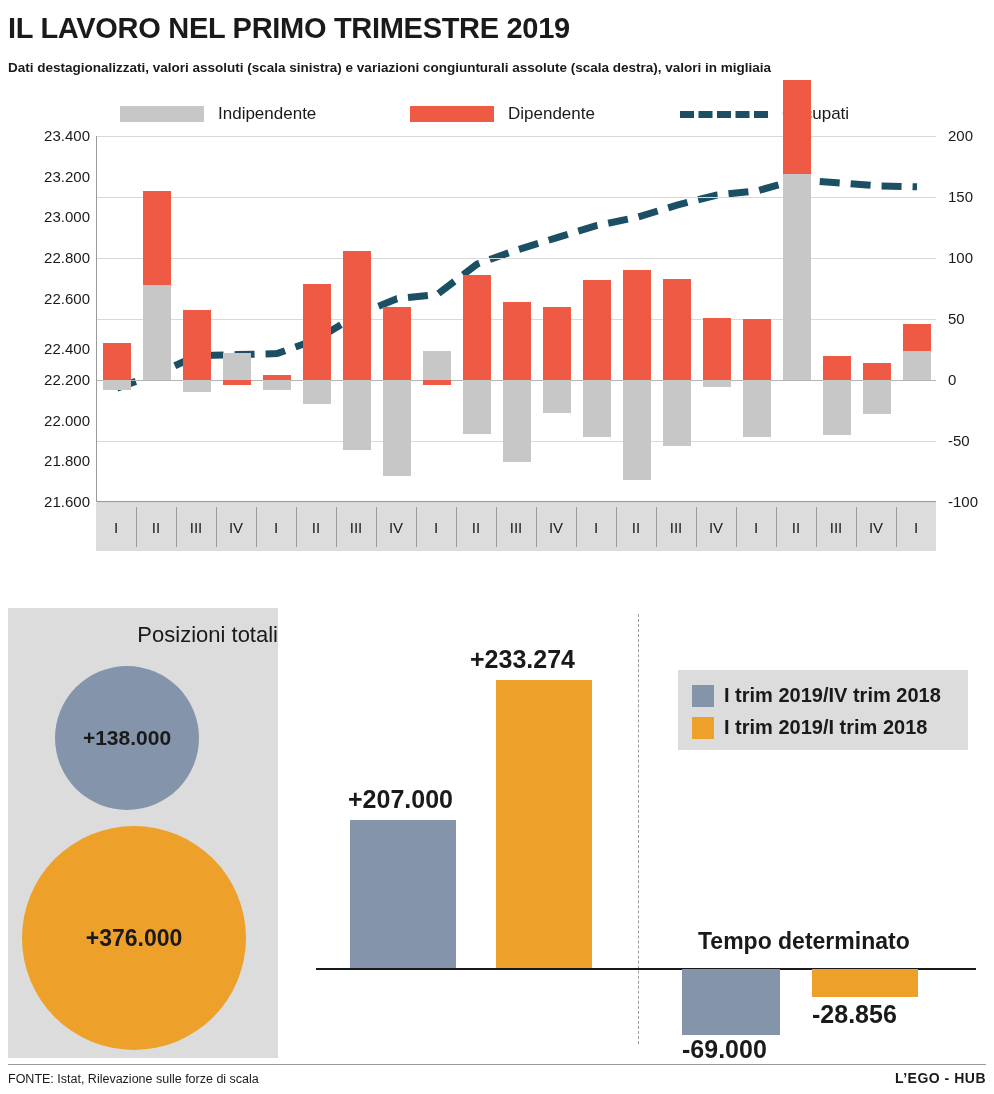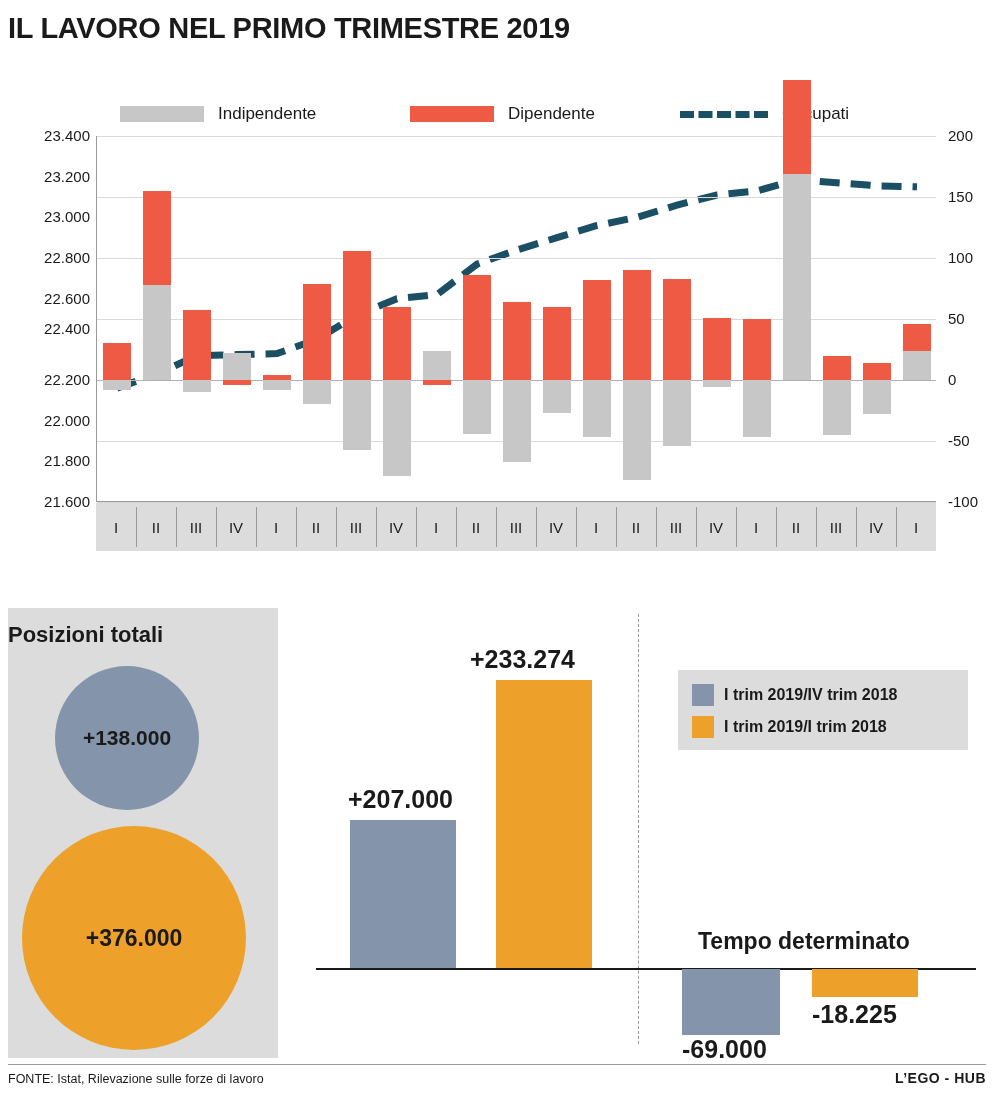--- a/index.html
+++ b/index.html
@@ -61,22 +61,22 @@
   }
   .yearlab{position:absolute;top:0;height:100%;display:flex;align-items:center;justify-content:center;font-size:16px;}
   .yearsep{position:absolute;top:0;height:100%;border-left:1px solid #9a9a9a;}
 
   
   .panel-left{
     position:absolute;left:8px;top:608px;width:270px;height:450px;
     background:#dcdcdc;
   }
   .panel-left .ptitle{
-    position:absolute;top:14px;left:0;width:100%;text-align:left;
-    font-size:22px;font-weight:bold;
+    position:absolute;top:14px;left:0;width:100%;text-align:right;
+    font-size:22px;font-weight:normal;
   }
   .circle{position:absolute;border-radius:50%;display:flex;align-items:center;justify-content:center;
           font-weight:bold;color:#1a1a1a;}
   .circle-blue{background:#8495ab;}
   .circle-orange{background:#eda12a;}
 
   
   .panel-right{position:absolute;left:300px;top:608px;width:686px;height:450px;}
   .baseline{position:absolute;left:16px;top:360px;width:660px;border-top:2px solid #1a1a1a;}
   .vdivider{position:absolute;left:338px;top:6px;height:430px;border-left:1px dashed #9a9a9a;}
@@ -84,33 +84,34 @@
   .bbar.blue{background:#8495ab;}
   .bbar.orange{background:#eda12a;}
   .bval{position:absolute;font-size:25px;font-weight:bold;white-space:nowrap;}
   .bcat{position:absolute;font-size:23px;font-weight:bold;white-space:nowrap;}
 
   .legend-box{
     position:absolute;left:378px;top:62px;width:290px;height:80px;background:#dcdcdc;
   }
   .legend-box .row{position:absolute;display:flex;align-items:center;}
   .lb-sw{width:22px;height:22px;margin-right:10px;}
-  .lb-txt{font-size:16px;font-weight:bold;}
+  .lb-txt{font-size:20px;font-weight:bold;}
 
   
   .footrule{position:absolute;left:8px;top:1064px;width:978px;border-top:1px solid #9a9a9a;}
   .source{position:absolute;left:8px;top:1072px;font-size:12.5px;}
   .brand{position:absolute;right:8px;top:1070px;font-size:14px;font-weight:bold;letter-spacing:0.5px;}
 </style>
 </head>
 <body>
 
 <div class="wrap">
 
   <div class="title">IL LAVORO NEL PRIMO TRIMESTRE 2019</div>
+  <div class="subtitle">Dati destagionalizzati, valori assoluti (scala sinistra) e variazioni congiunturali assolute (scala destra), valori in migliaia</div>
 
   <div class="legend-top">
     <div class="lg-item" style="left:0px;top:0px;">
       <span class="lg-swatch" style="background:#c7c7c7;"></span>
       <span class="lg-label">Indipendente</span>
     </div>
     <div class="lg-item" style="left:290px;top:0px;">
       <span class="lg-swatch" style="background:#ef5a45;"></span>
       <span class="lg-label">Dipendente</span>
     </div>
@@ -216,21 +217,21 @@
         <div class="bar-red" style="top: 187.88px; height: 26.84px;"></div>
       </div>
     </div>
 
   <div id="ylabels-left">
       <div class="ylab-left" style="left: 4px; top: 127px; right: auto;">23.400</div>
       <div class="ylab-left" style="left: 4px; top: 167.667px; right: auto;">23.200</div>
       <div class="ylab-left" style="left: 4px; top: 208.333px; right: auto;">23.000</div>
       <div class="ylab-left" style="left: 4px; top: 249px; right: auto;">22.800</div>
       <div class="ylab-left" style="left: 4px; top: 289.667px; right: auto;">22.600</div>
-      <div class="ylab-left" style="left: 4px; top: 320px; right: auto;">22.400</div>
+      <div class="ylab-left" style="left: 4px; top: 340px; right: auto;">22.400</div>
       <div class="ylab-left" style="left: 4px; top: 371px; right: auto;">22.200</div>
       <div class="ylab-left" style="left: 4px; top: 411.667px; right: auto;">22.000</div>
       <div class="ylab-left" style="left: 4px; top: 452.333px; right: auto;">21.800</div>
       <div class="ylab-left" style="left: 4px; top: 493px; right: auto;">21.600</div>
     </div>
   <div id="ylabels-right">
       <div class="ylab-right" style="left: 948px; top: 127px;">200</div>
       <div class="ylab-right" style="left: 948px; top: 188px;">150</div>
       <div class="ylab-right" style="left: 948px; top: 249px;">100</div>
       <div class="ylab-right" style="left: 948px; top: 310px;">50</div>
@@ -313,22 +314,22 @@
     <div class="bval" style="left:48px;top:177px;">+207.000</div>
 
     <div class="bbar orange" style="left:196px;top:72px;width:96px;height:288px;"></div>
     <div class="bval" style="left:170px;top:37px;">+233.274</div>
 
 
     <div class="bbar blue" style="left:382px;top:361px;width:98px;height:66px;"></div>
     <div class="bval" style="left:382px;top:427px;">-69.000</div>
 
     <div class="bbar orange" style="left:512px;top:361px;width:106px;height:28px;"></div>
-    <div class="bval" style="left:512px;top:392px;">-18.225</div>
+    <div class="bval" style="left:512px;top:392px;">-28.856</div>
 
     <div class="bcat" style="left:398px;top:320px;">Tempo determinato</div>
   </div>
 
   <div class="footrule"></div>
-  <div class="source">FONTE: Istat, Rilevazione sulle forze di lavoro</div>
+  <div class="source">FONTE: Istat, Rilevazione sulle forze di scala</div>
   <div class="brand">L’EGO - HUB</div>
 
 </div>
 
 </body></html>

